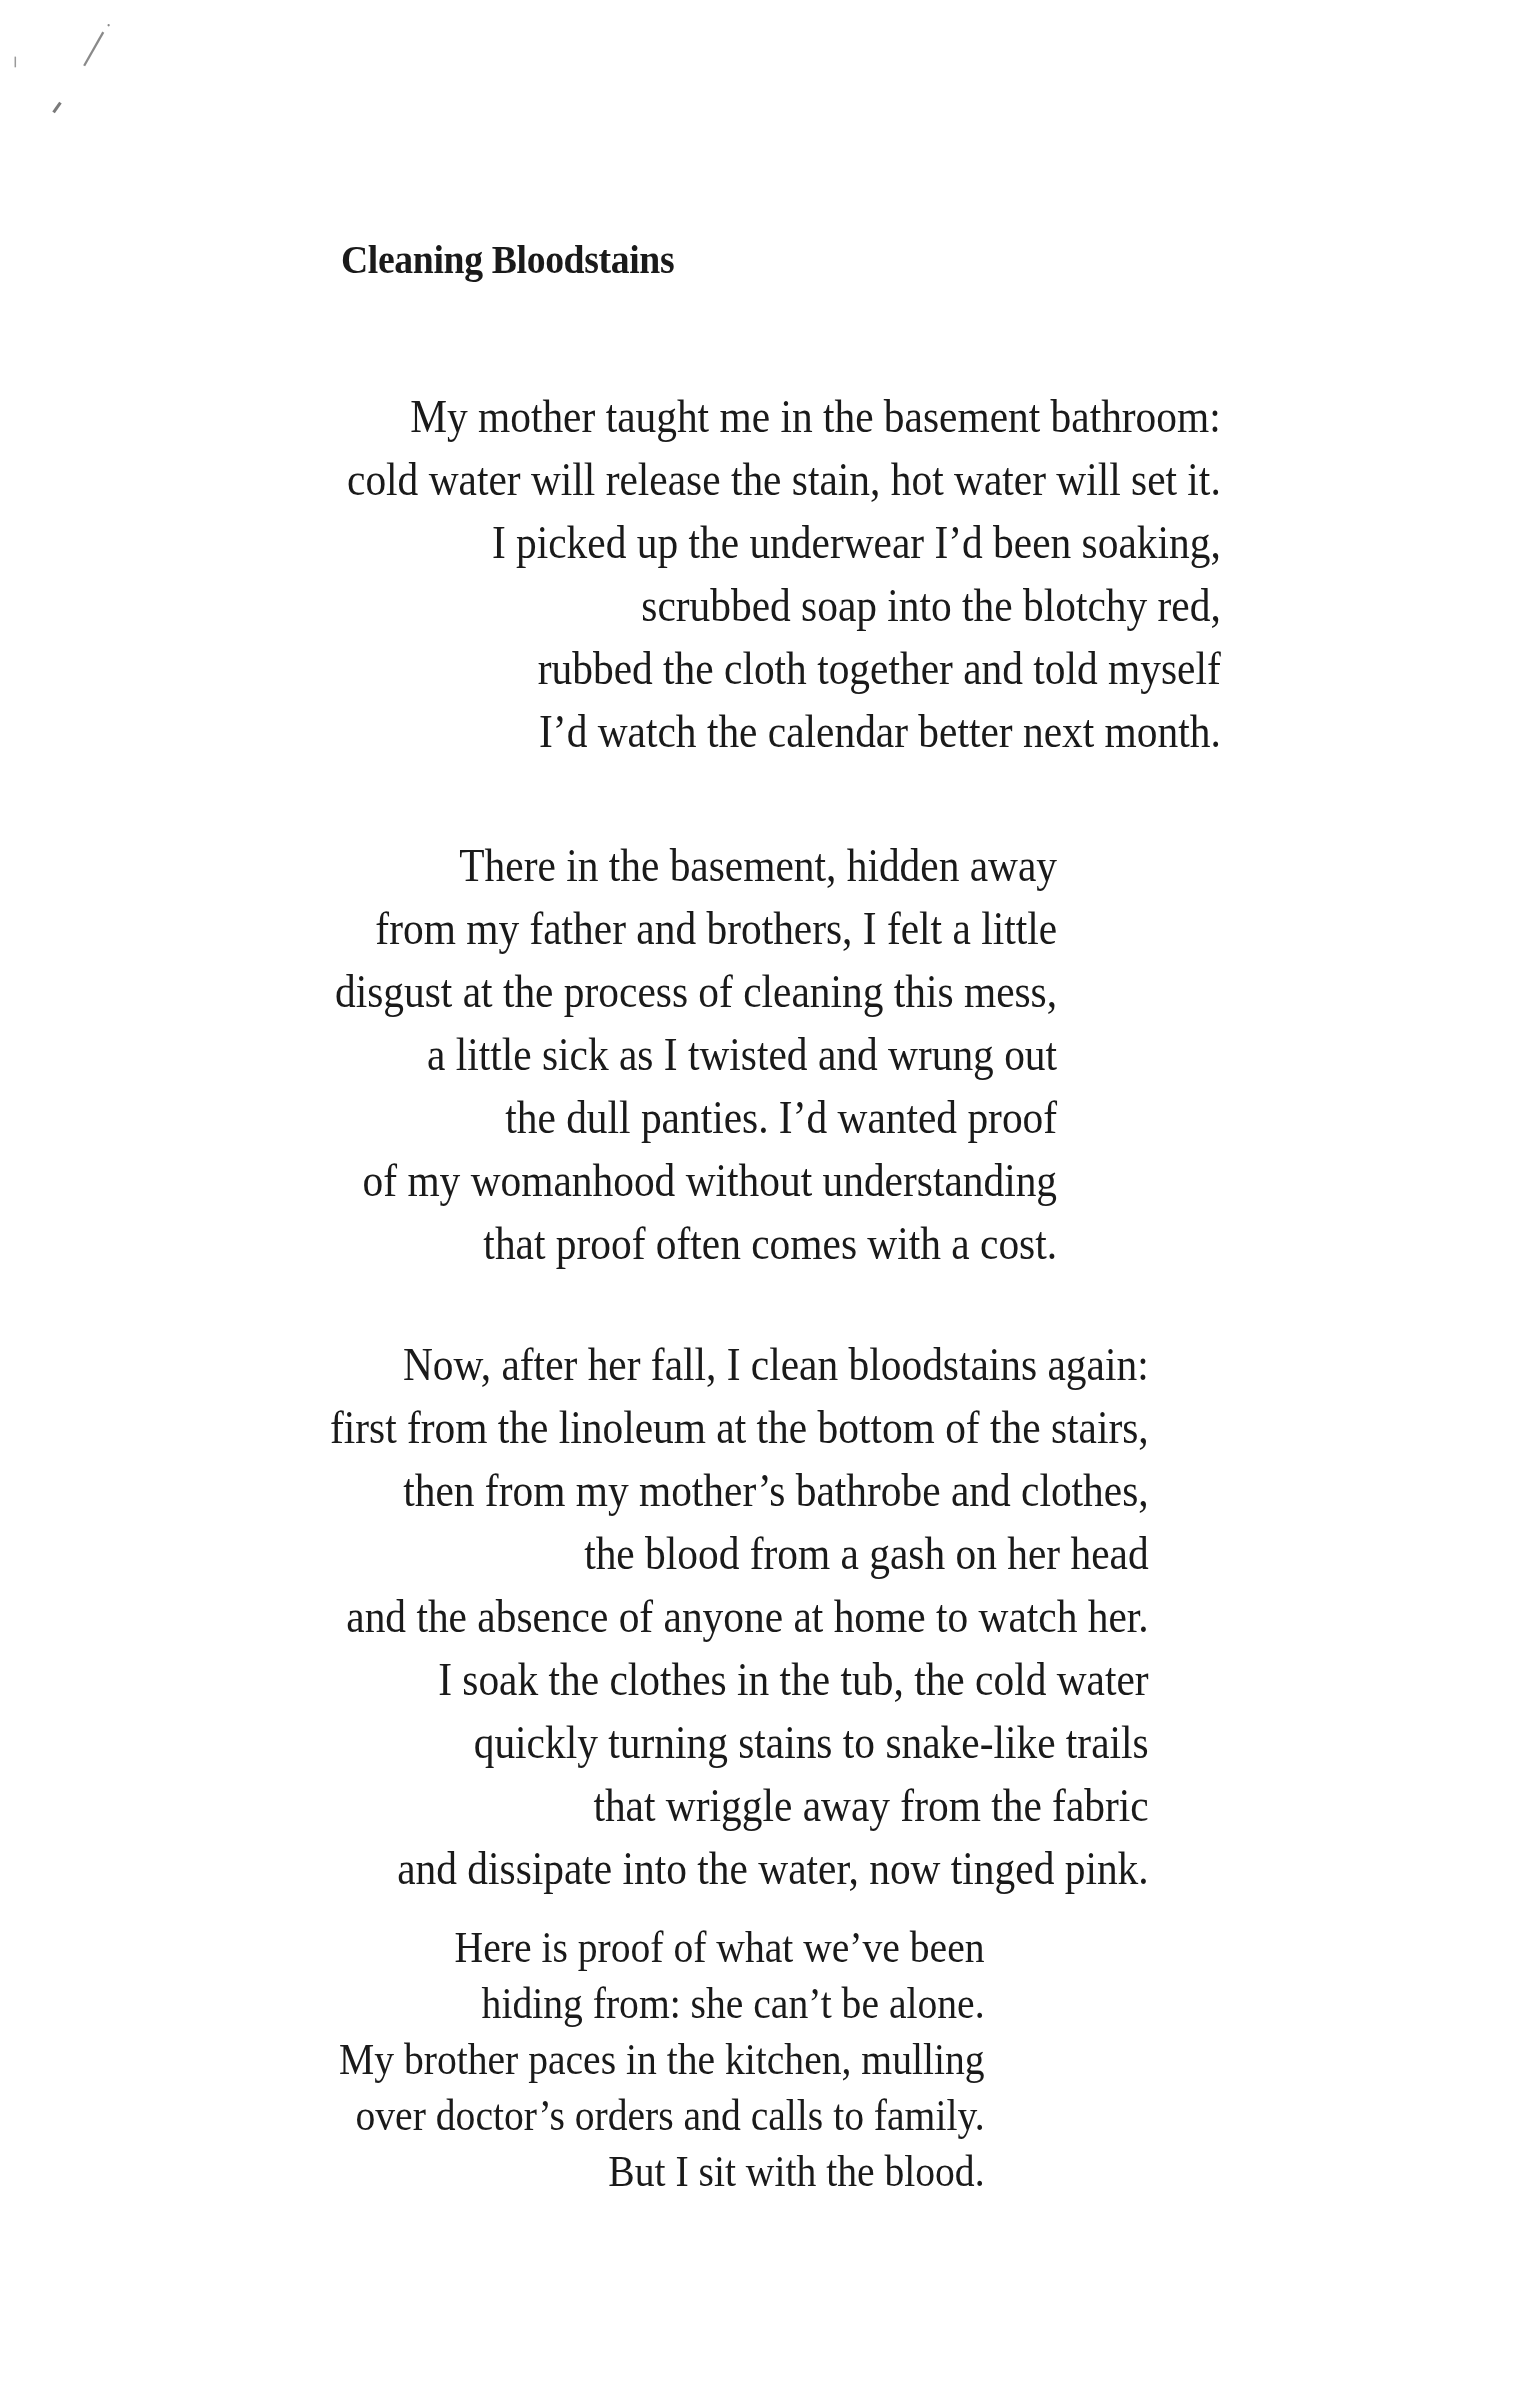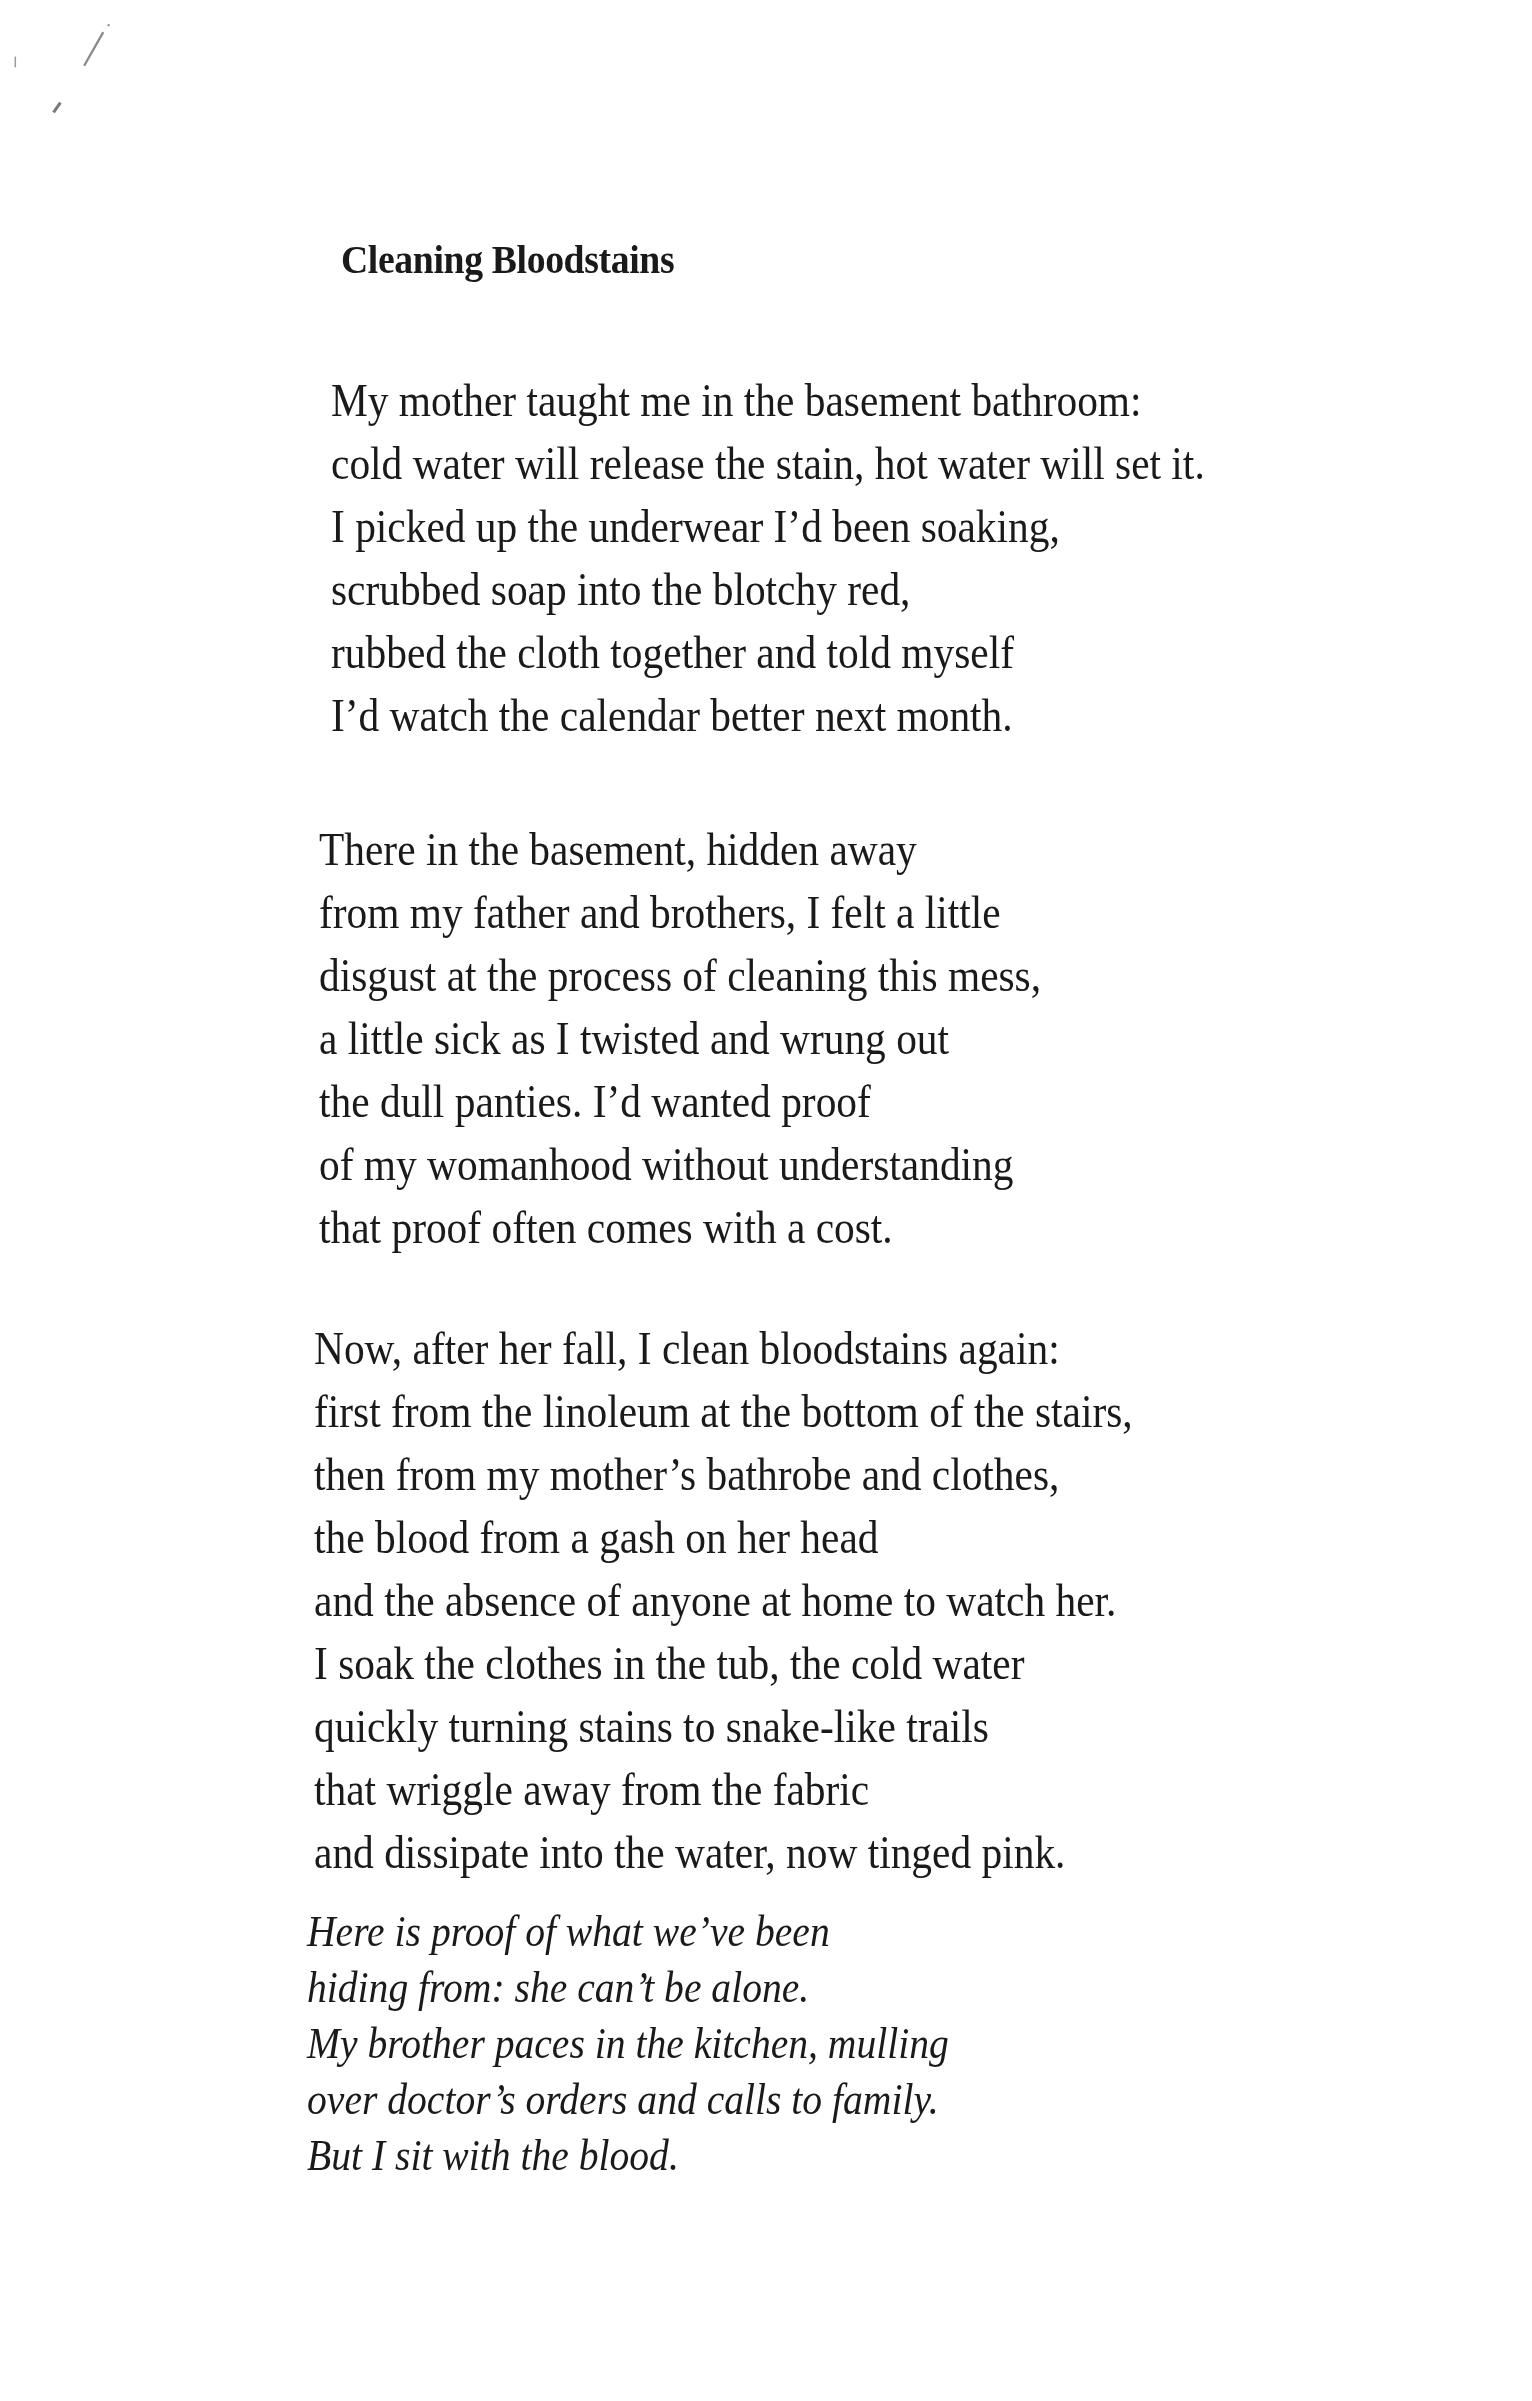--- a/index.html
+++ b/index.html
@@ -29,37 +29,38 @@
       font-size: 41px;
       font-weight: bold;
       letter-spacing: -0.4px;
       margin: 0;
       white-space: nowrap;
       transform: scaleX(0.92);
       transform-origin: left top;
     }
     .stanza {
       position: absolute;
-      margin: 0;
+      margin: 16px;
       padding: 0;
       list-style: none;
+      text-align: right;
     }
     .line {
       display: block;
       font-size: 46px;
       line-height: 63px;
       height: 63px;
       white-space: nowrap;
       transform: scaleX(0.9);
       transform-origin: left top;
     }
     .stanza-1 { left: 331px; top: 369px; }
     .stanza-2 { left: 319px; top: 818px; }
     .stanza-3 { left: 314px; top: 1317px; }
-    .stanza-4 { left: 307px; top: 1904px; font-style: italic; }
+    .stanza-4 { left: 323px; top: 1904px; }
     .stanza-4 .line { line-height: 56px; height: 56px; font-size: 44px; }
   </style>
 </head>
 <body>
 
 <svg class="scan-marks" viewBox="0 0 200 200" width="153" height="153">
   <line x1="20" y1="74" x2="20" y2="88" stroke="#9a9a9a" stroke-width="2"></line>
   <line x1="135" y1="42" x2="110" y2="86" stroke="#8a8a8a" stroke-width="3"></line>
   <circle cx="142" cy="33" r="1.5" fill="#8a8a8a"></circle>
   <line x1="79" y1="134" x2="70" y2="147" stroke="#7a7a7a" stroke-width="4"></line>

